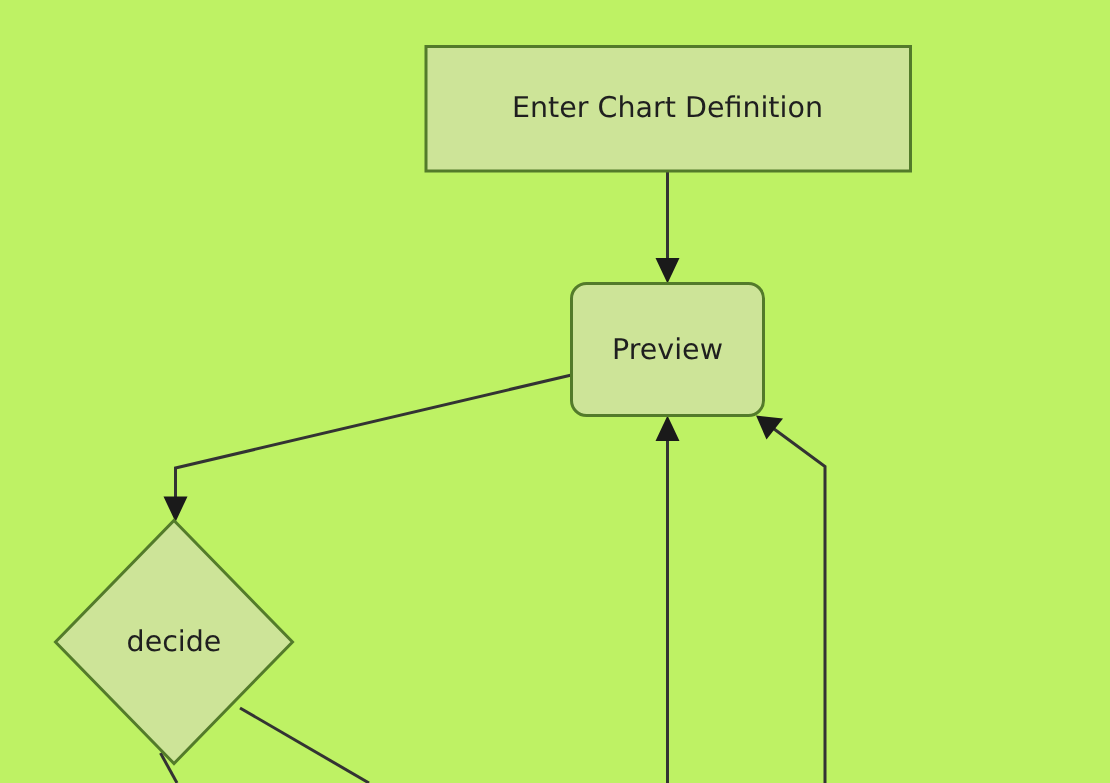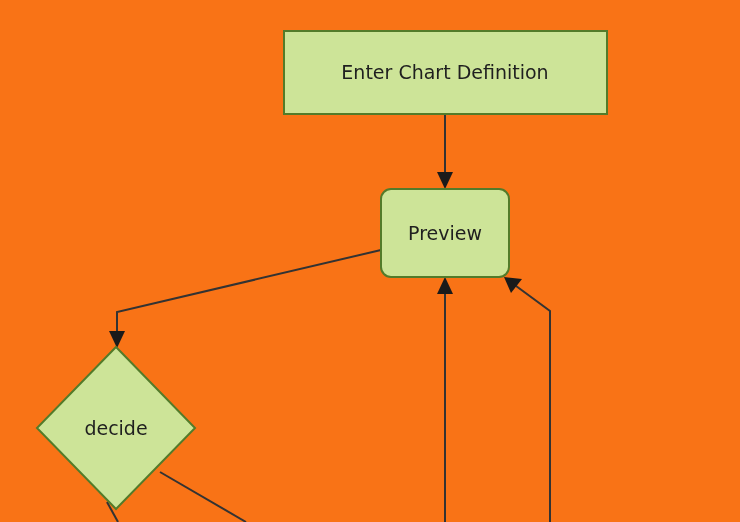--- a/index.html
+++ b/index.html
@@ -10,21 +10,21 @@
   body {
     width: 740px;
     height: 522px;
     overflow: hidden;
     font-family: "DejaVu Sans", "Liberation Sans", sans-serif;
   }
   #flowchart-canvas {
     position: relative;
     width: 740px;
     height: 522px;
-    background: #f97316;
+    background: #bef264;
   }
   #flow-svg {
     position: absolute;
     top: 0;
     left: 0;
     width: 740px;
     height: 522px;
   }
   .node-label {
     font-family: "DejaVu Sans", "Liberation Sans", sans-serif;

